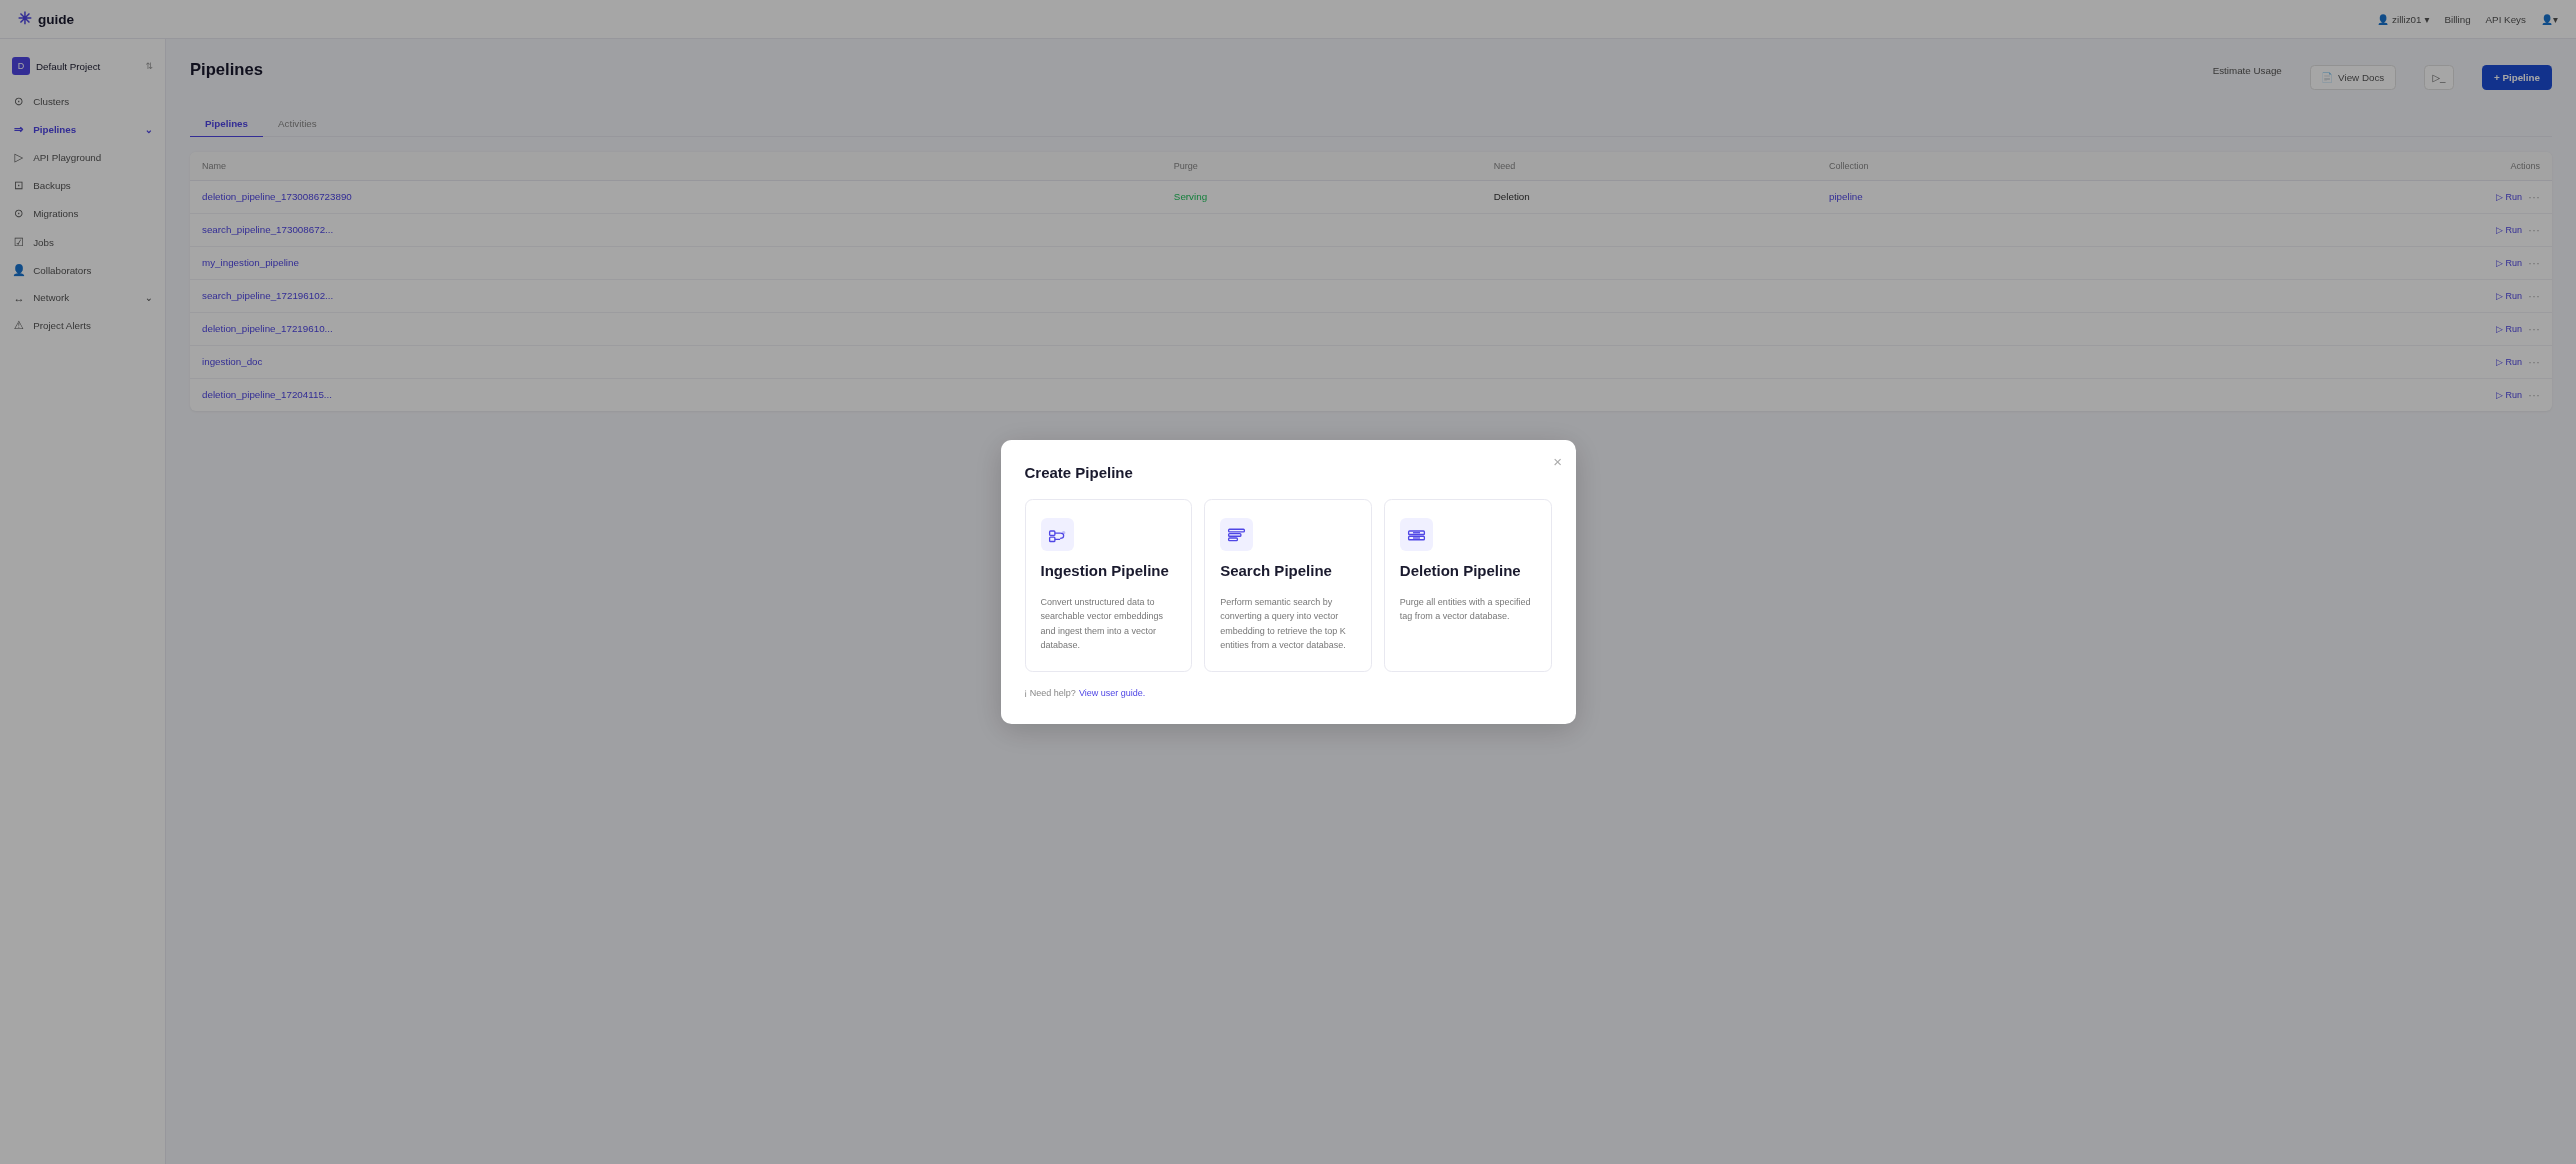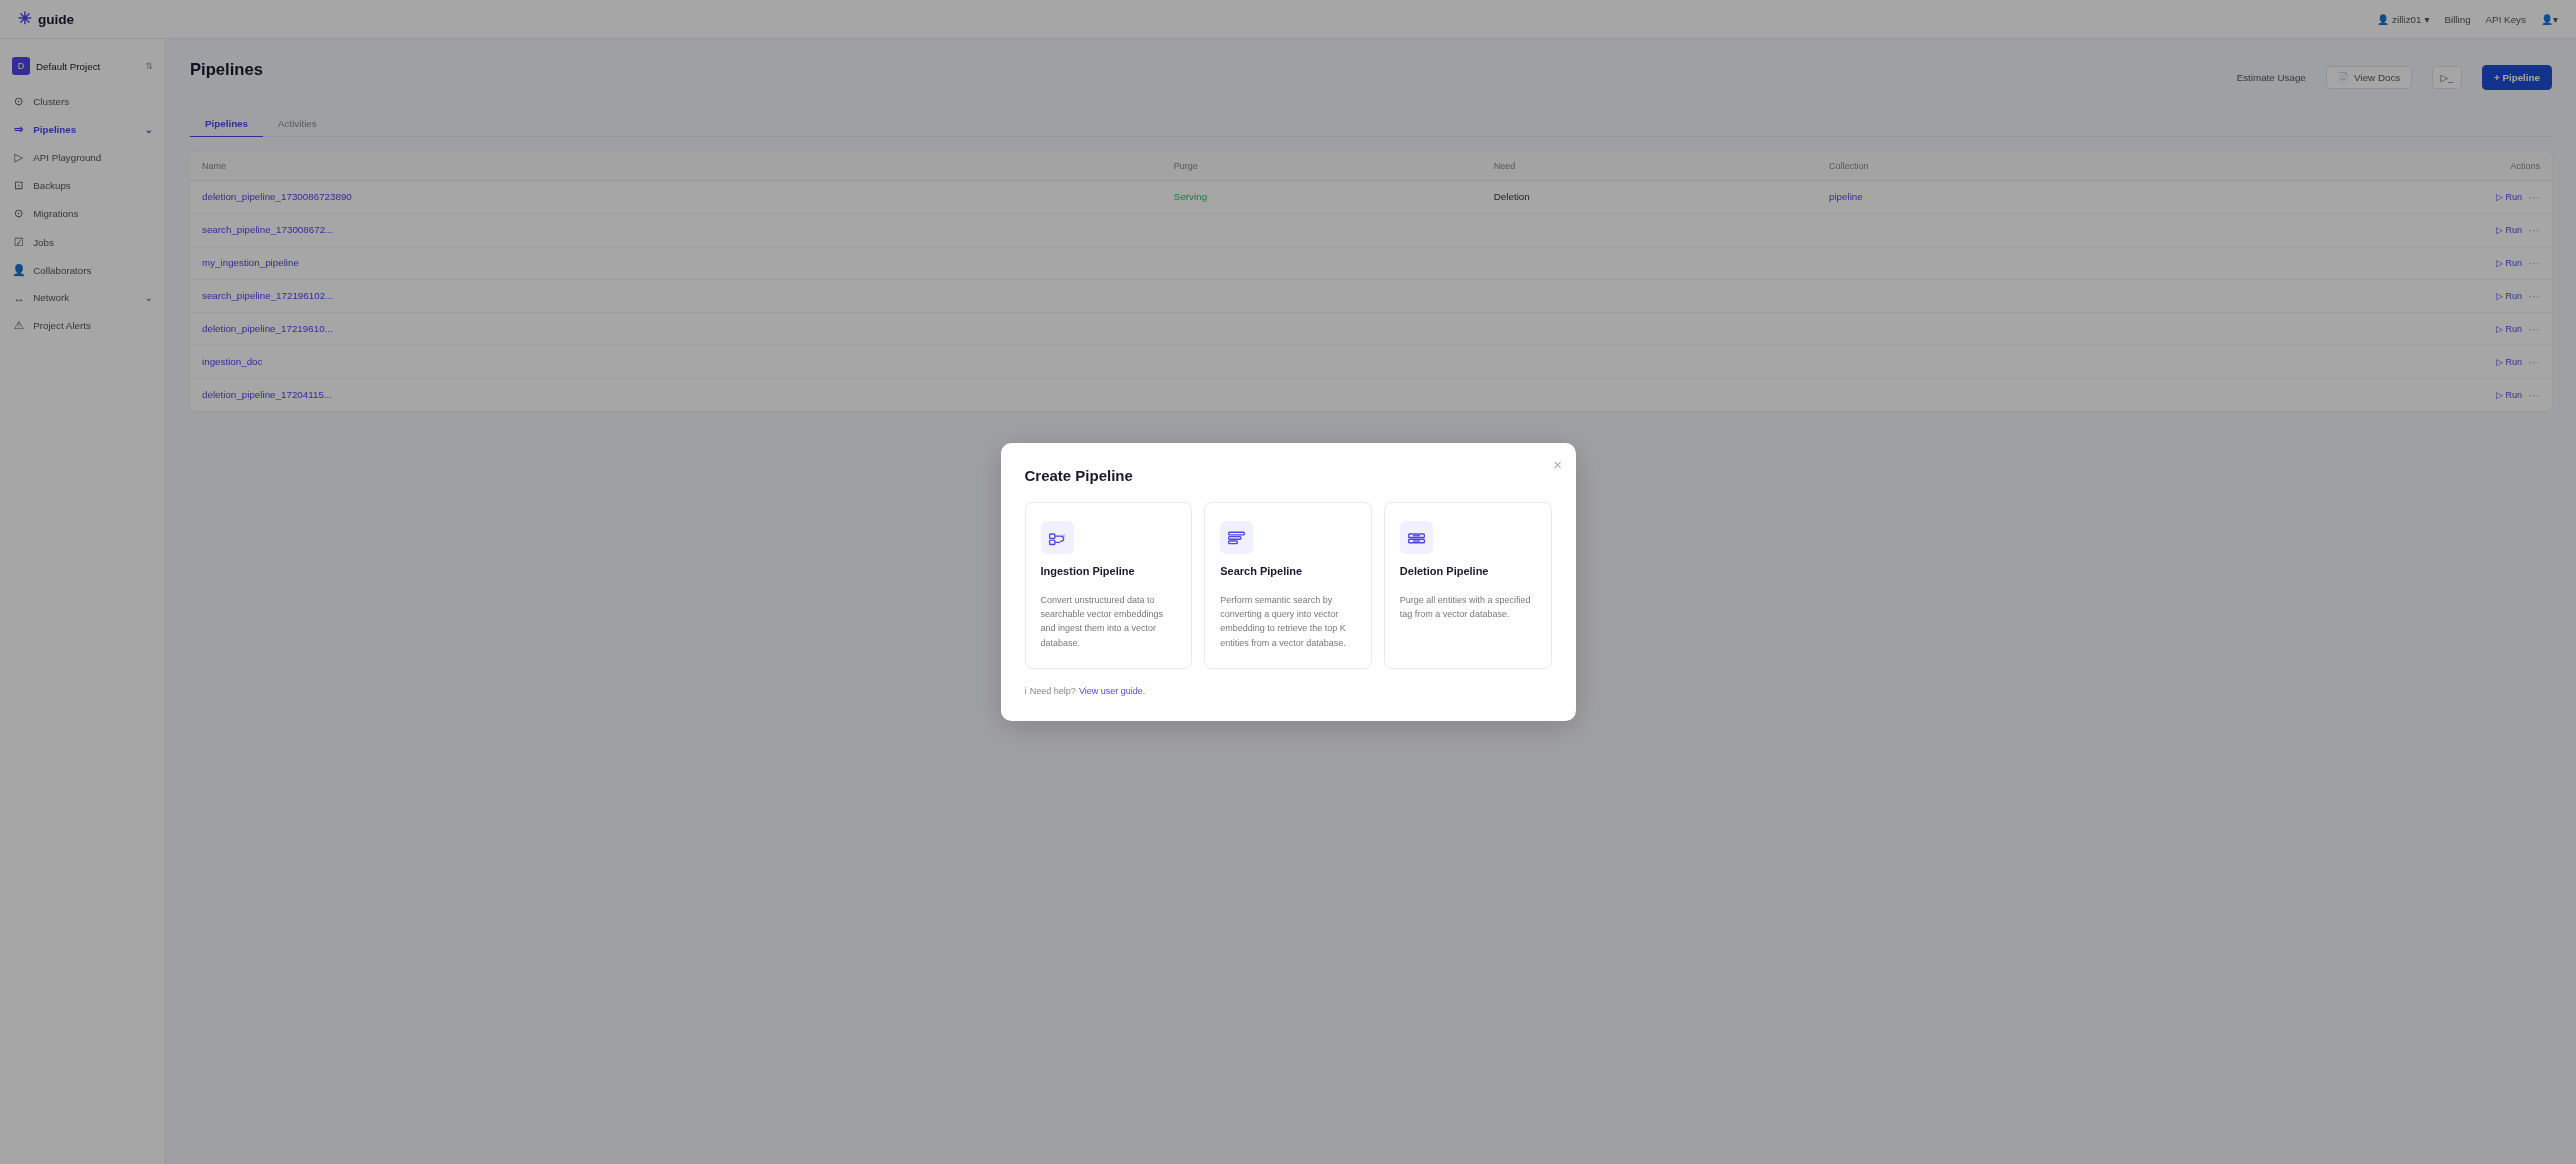--- a/index.html
+++ b/index.html
@@ -60,21 +60,21 @@
     .table td { padding: 9px 12px; font-size: 9.8px; border-bottom: 0.8px solid #f0f0f5; color: #333; }
     .table tr:last-child td { border-bottom: none; }
     .status-serving { color: #22c55e; }
     .link-text { color: #4f46e5; cursor: pointer; }
     .run-btn { color: #4f46e5; font-size: 9px; cursor: pointer; display: flex; align-items: center; gap: 3px; }
     .actions-cell { display: flex; align-items: center; gap: 6px; justify-content: flex-end; }
     .dots { color: #aaa; cursor: pointer; font-size: 12px; }
 
     
     .page-header { display: flex; align-items: center; justify-content: space-between; margin-bottom: 15px; }
-    .header-actions { display: flex; align-items: center; gap: 20px; }
+    .header-actions { display: flex; gap: 28px; }
     .estimate-btn { font-size: 9.8px; color: #555; cursor: pointer; }
     .view-docs-btn { display: flex; align-items: center; gap: 4.5px; font-size: 9.8px; color: #555; cursor: pointer; border: 0.8px solid #e0e0e0; border-radius: 4.5px; padding: 5.3px 10.6px; background: #fff; }
     .terminal-btn { font-size: 9.8px; color: #555; cursor: pointer; border: 0.8px solid #e0e0e0; border-radius: 4.5px; padding: 5.3px 7.6px; background: #fff; }
     .create-pipeline-btn { display: flex; align-items: center; gap: 4.5px; background: #1d4ed8; color: #fff; border: none; border-radius: 4.5px; padding: 6.8px 12px; font-size: 9.8px; cursor: pointer; font-weight: 600; }
 
     
     .overlay {
       position: fixed; top: 0; left: 0; right: 0; bottom: 0;
       background: rgba(0,0,0,0.35); z-index: 200;
       display: flex; align-items: center; justify-content: center;
@@ -86,21 +86,21 @@
     .modal-title { font-size: 15px; font-weight: 700; margin-bottom: 18px; color: #1a1a2e; }
     .modal-close {
       position: absolute; top: 13.6px; right: 13.6px; background: none; border: none;
       font-size: 15px; color: #aaa; cursor: pointer; line-height: 1;
     }
     .pipeline-cards { display: flex; gap: 12px; }
     .pipeline-card {
       flex: 1; border: 1.1px solid #e8e8f0; border-radius: 7.6px; padding: 18px 15px;
       cursor: pointer; transition: border-color 0.2s;
     }
-    .pipeline-card-title { font-size: 11px; font-weight: 700; margin-bottom: 16px; color: #1a1a2e; }
+    .pipeline-card-title { font-size: 15px; font-weight: 700; margin-bottom: 16px; color: #1a1a2e; }
     .pipeline-card-desc { font-size: 9px; color: #777; line-height: 1.6; }
     .modal-help { margin-top: 15px; font-size: 9px; color: #888; display: flex; align-items: center; gap: 3px; }
     .modal-help-link { color: #4f46e5; cursor: pointer; text-align: center; }
     .card-icon-wrap {
       width: 33px; height: 33px; border-radius: 6px; background: #f0f0ff;
       display: flex; align-items: center; justify-content: center; margin-bottom: 10.6px;
     }
   </style>
 </head>
 <body>

